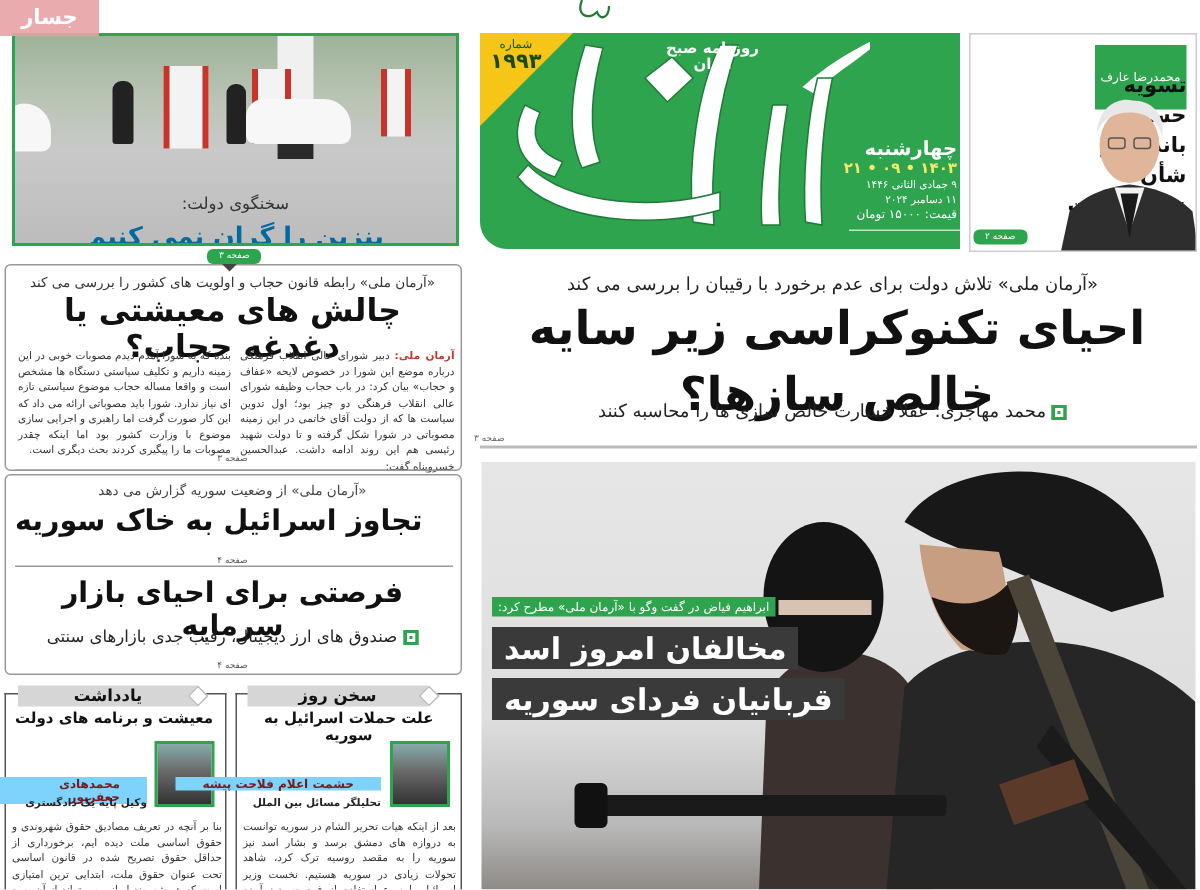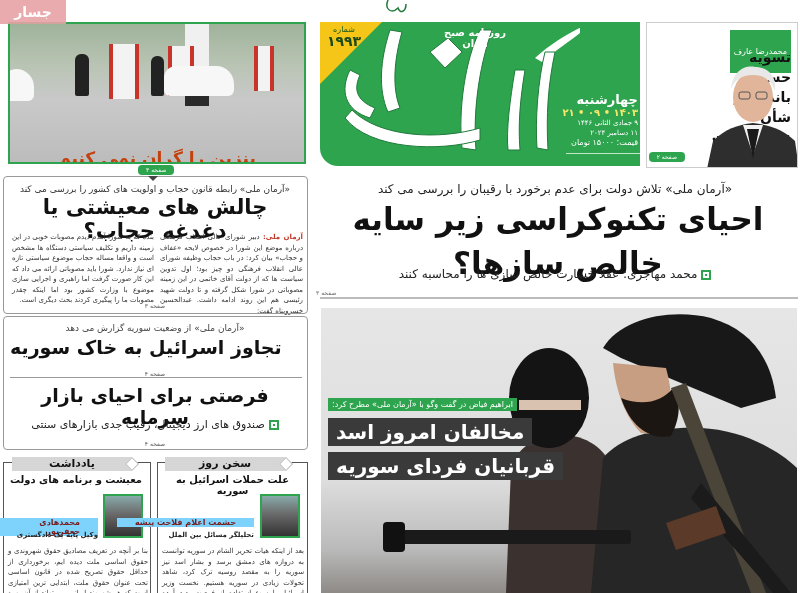--- a/index.html
+++ b/index.html
@@ -10,21 +10,21 @@
 
   
   #teaser-left { left: 8px; top: 22px; width: 298px; height: 142px; border: 2px solid #2ea44f; border-radius: 0 0 0 0; overflow: hidden; background: #d9d9d9; }
   #teaser-left .photo { position: absolute; inset: 0; background:
       linear-gradient(180deg, #9fb39a 0%, #b9c4b4 30%, #c9c9c9 55%, #bcbcbc 100%); }
   #teaser-left .pump { position: absolute; background: #f3f3f3; border-left: 4px solid #c8332a; border-right: 4px solid #c8332a; }
   #teaser-left .pillar { position: absolute; background: #ececec; }
   #teaser-left .car { position: absolute; background: #f7f7f7; border-radius: 12px 18px 6px 6px; }
   #teaser-left .person { position: absolute; background: #222; border-radius: 6px 6px 2px 2px; }
   #teaser-left .kicker { position: absolute; top: 105px; width: 100%; text-align: center; font-size: 11px; color: #333; }
-  #teaser-left .headline { position: absolute; top: 124px; width: 100%; text-align: center; font-size: 17px; font-weight: bold; color: #c2410c; }
+  #teaser-left .headline { position: absolute; top: 124px; width: 100%; text-align: center; font-size: 17px; font-weight: bold; color: #0369a1; }
   .logo-watermark { left: 0; top: 0; width: 66px; height: 24px; background: #e7a3a6; color: #fff; font-size: 14px; font-weight: bold; text-align: center; line-height: 24px; opacity: 0.9; }
 
   .page-pill { display: inline-block; background: #2ea44f; color: #fff; font-size: 6px; padding: 1px 8px; border-radius: 4px; line-height: 8px; }
   .page-ref { font-size: 6px; color: #555; text-align: center; }
 
   
   #masthead { left: 320px; top: 22px; width: 320px; height: 144px; background: #2ea44f; border-radius: 0 0 0 18px; overflow: hidden; }
   #issue-corner { left: 320px; top: 22px; width: 0; height: 0; border-top: 62px solid #f5c518; border-right: 62px solid transparent; }
   #issue-label { left: 324px; top: 25px; width: 40px; font-size: 8px; color: #1a5a1a; text-align: center; }
   #issue-number { left: 322px; top: 33px; width: 44px; font-size: 14px; font-weight: bold; color: #1a4a1a; text-align: center; }
@@ -98,20 +98,21 @@
   <div class="photo"></div>
   <div class="pillar" style="right:95px; top:0; width:24px; height:82px; background:#f0f0f0;"></div>
   <div class="pillar" style="right:95px; top:50px; width:24px; height:32px; background:#2a2a2a;"></div>
   <div class="pump" style="right:165px; top:20px; width:30px; height:55px;"></div>
   <div class="pump" style="right:110px; top:22px; width:26px; height:50px;"></div>
   <div class="pump" style="right:30px; top:22px; width:20px; height:45px;"></div>
   <div class="car" style="right:70px; top:42px; width:70px; height:30px;"></div>
   <div class="car" style="right:270px; top:45px; width:30px; height:32px;"></div>
   <div class="person" style="right:215px; top:30px; width:14px; height:42px;"></div>
   <div class="person" style="right:140px; top:32px; width:13px; height:40px;"></div>
+  <div class="kicker">سخنگوی دولت:</div>
   <div class="headline">بنزین را گران نمی کنیم</div>
 </div>
 <div class="abs" style="left:138px; top:157px;">
   <span class="page-pill">صفحه ۳</span>
 </div>
 <div class="abs logo-watermark">جسار</div>
 
 <div id="masthead" class="abs"></div>
 <div id="issue-corner" class="abs"></div>
 <div id="issue-label" class="abs">شماره</div>

